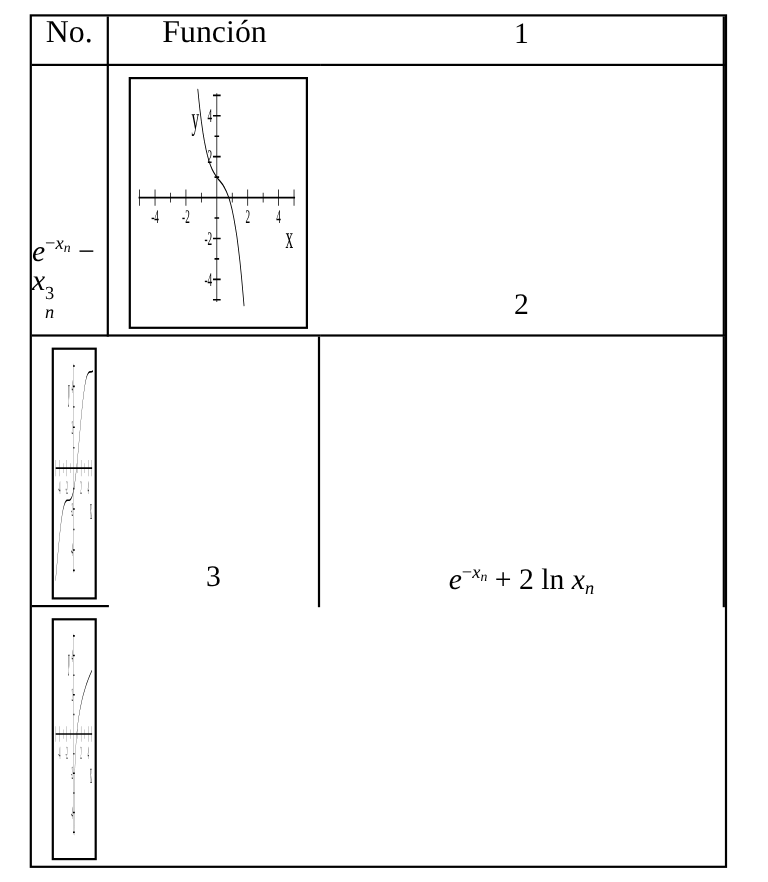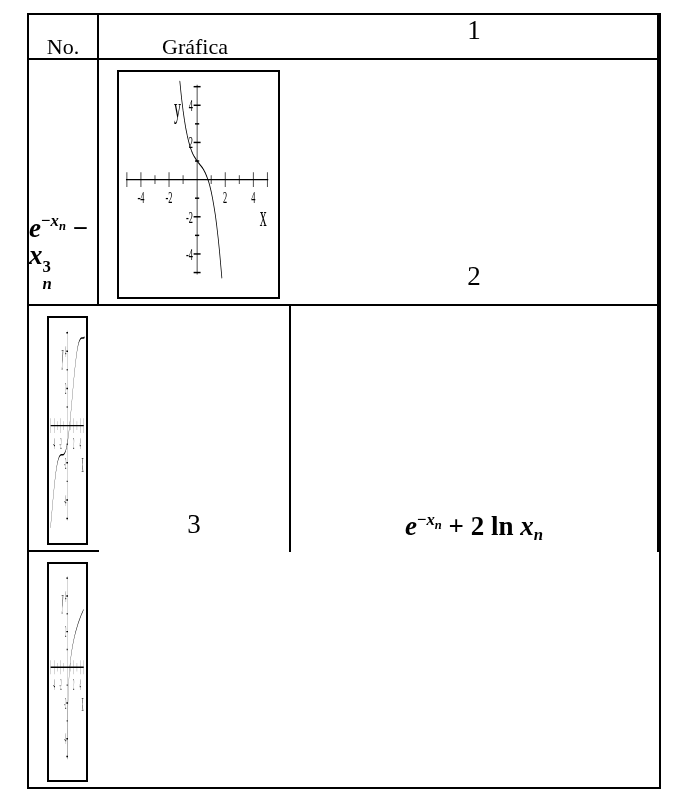--- a/index.html
+++ b/index.html
@@ -6,26 +6,26 @@
   .page{position:relative;width:698px;height:802px;background:#fff;
         font-family:"Liberation Serif",serif;color:#000;}
   .ftable{position:absolute;left:27px;top:13px;width:634px;height:776px;
         box-sizing:border-box;border:2px solid #000;background:#fff;
         display:grid;grid-template-columns:70px 192px 1fr;
         grid-template-rows:45px 246px 246px 1fr;}
   .c{box-sizing:border-box;border-right:2px solid #000;border-bottom:2px solid #000;
      position:relative;}
   .c.last-col{border-right:none;}
   .c.last-row{border-bottom:none;}
-  .hcell{display:flex;align-items:flex-end;justify-content:center;
-         font-size:22px;line-height:1;}
+  .hcell{display:flex;align-items:flex-start;justify-content:center;
+         font-size:29px;line-height:1;}
   .ncell{display:flex;align-items:flex-end;justify-content:center;
          padding-bottom:14px;font-size:27px;line-height:1;}
   .fcell{display:flex;align-items:flex-end;justify-content:center;
-         padding-bottom:12px;font-size:27px;line-height:1;font-weight:bold;}
+         padding-bottom:12px;font-size:27px;line-height:1;}
   .graphbox{position:absolute;left:18px;top:10px;right:11px;bottom:5px;
             border:2px solid #000;background:#fff;}
   .graphbox svg{width:100%;height:100%;display:block;}
   svg text{font-family:"Liberation Serif",serif;fill:#000;}
   
   .fm .it{font-style:italic;}
   .fm .rm{font-style:normal;}
   .fm .sp{font-size:62%;vertical-align:0.62em;line-height:0;}
   .fm .sp .sb{font-size:75%;}
   .fm .sb{font-size:62%;vertical-align:-0.28em;line-height:0;}
@@ -35,21 +35,21 @@
 </head>
 <body>
 
 <div class="page">
   <div class="ftable">
 
     <div class="c hcell">
       <span>No.</span>
     </div>
     <div class="c hcell last-col">
-      <span>Gráfica</span>
+      <span>Función</span>
     </div>
 
     <div class="c ncell">
       <span>1</span>
     </div>
     <div class="c fcell">
       <span class="fm"><span class="it">e</span><span class="sp"><span class="rm">−</span><span class="it">x</span><span class="sb it">n</span></span><span class="rm"> − </span><span class="it">x</span><span class="stk">
             <span>3</span>
             <span style="font-style: italic;">n</span>
           </span></span>

